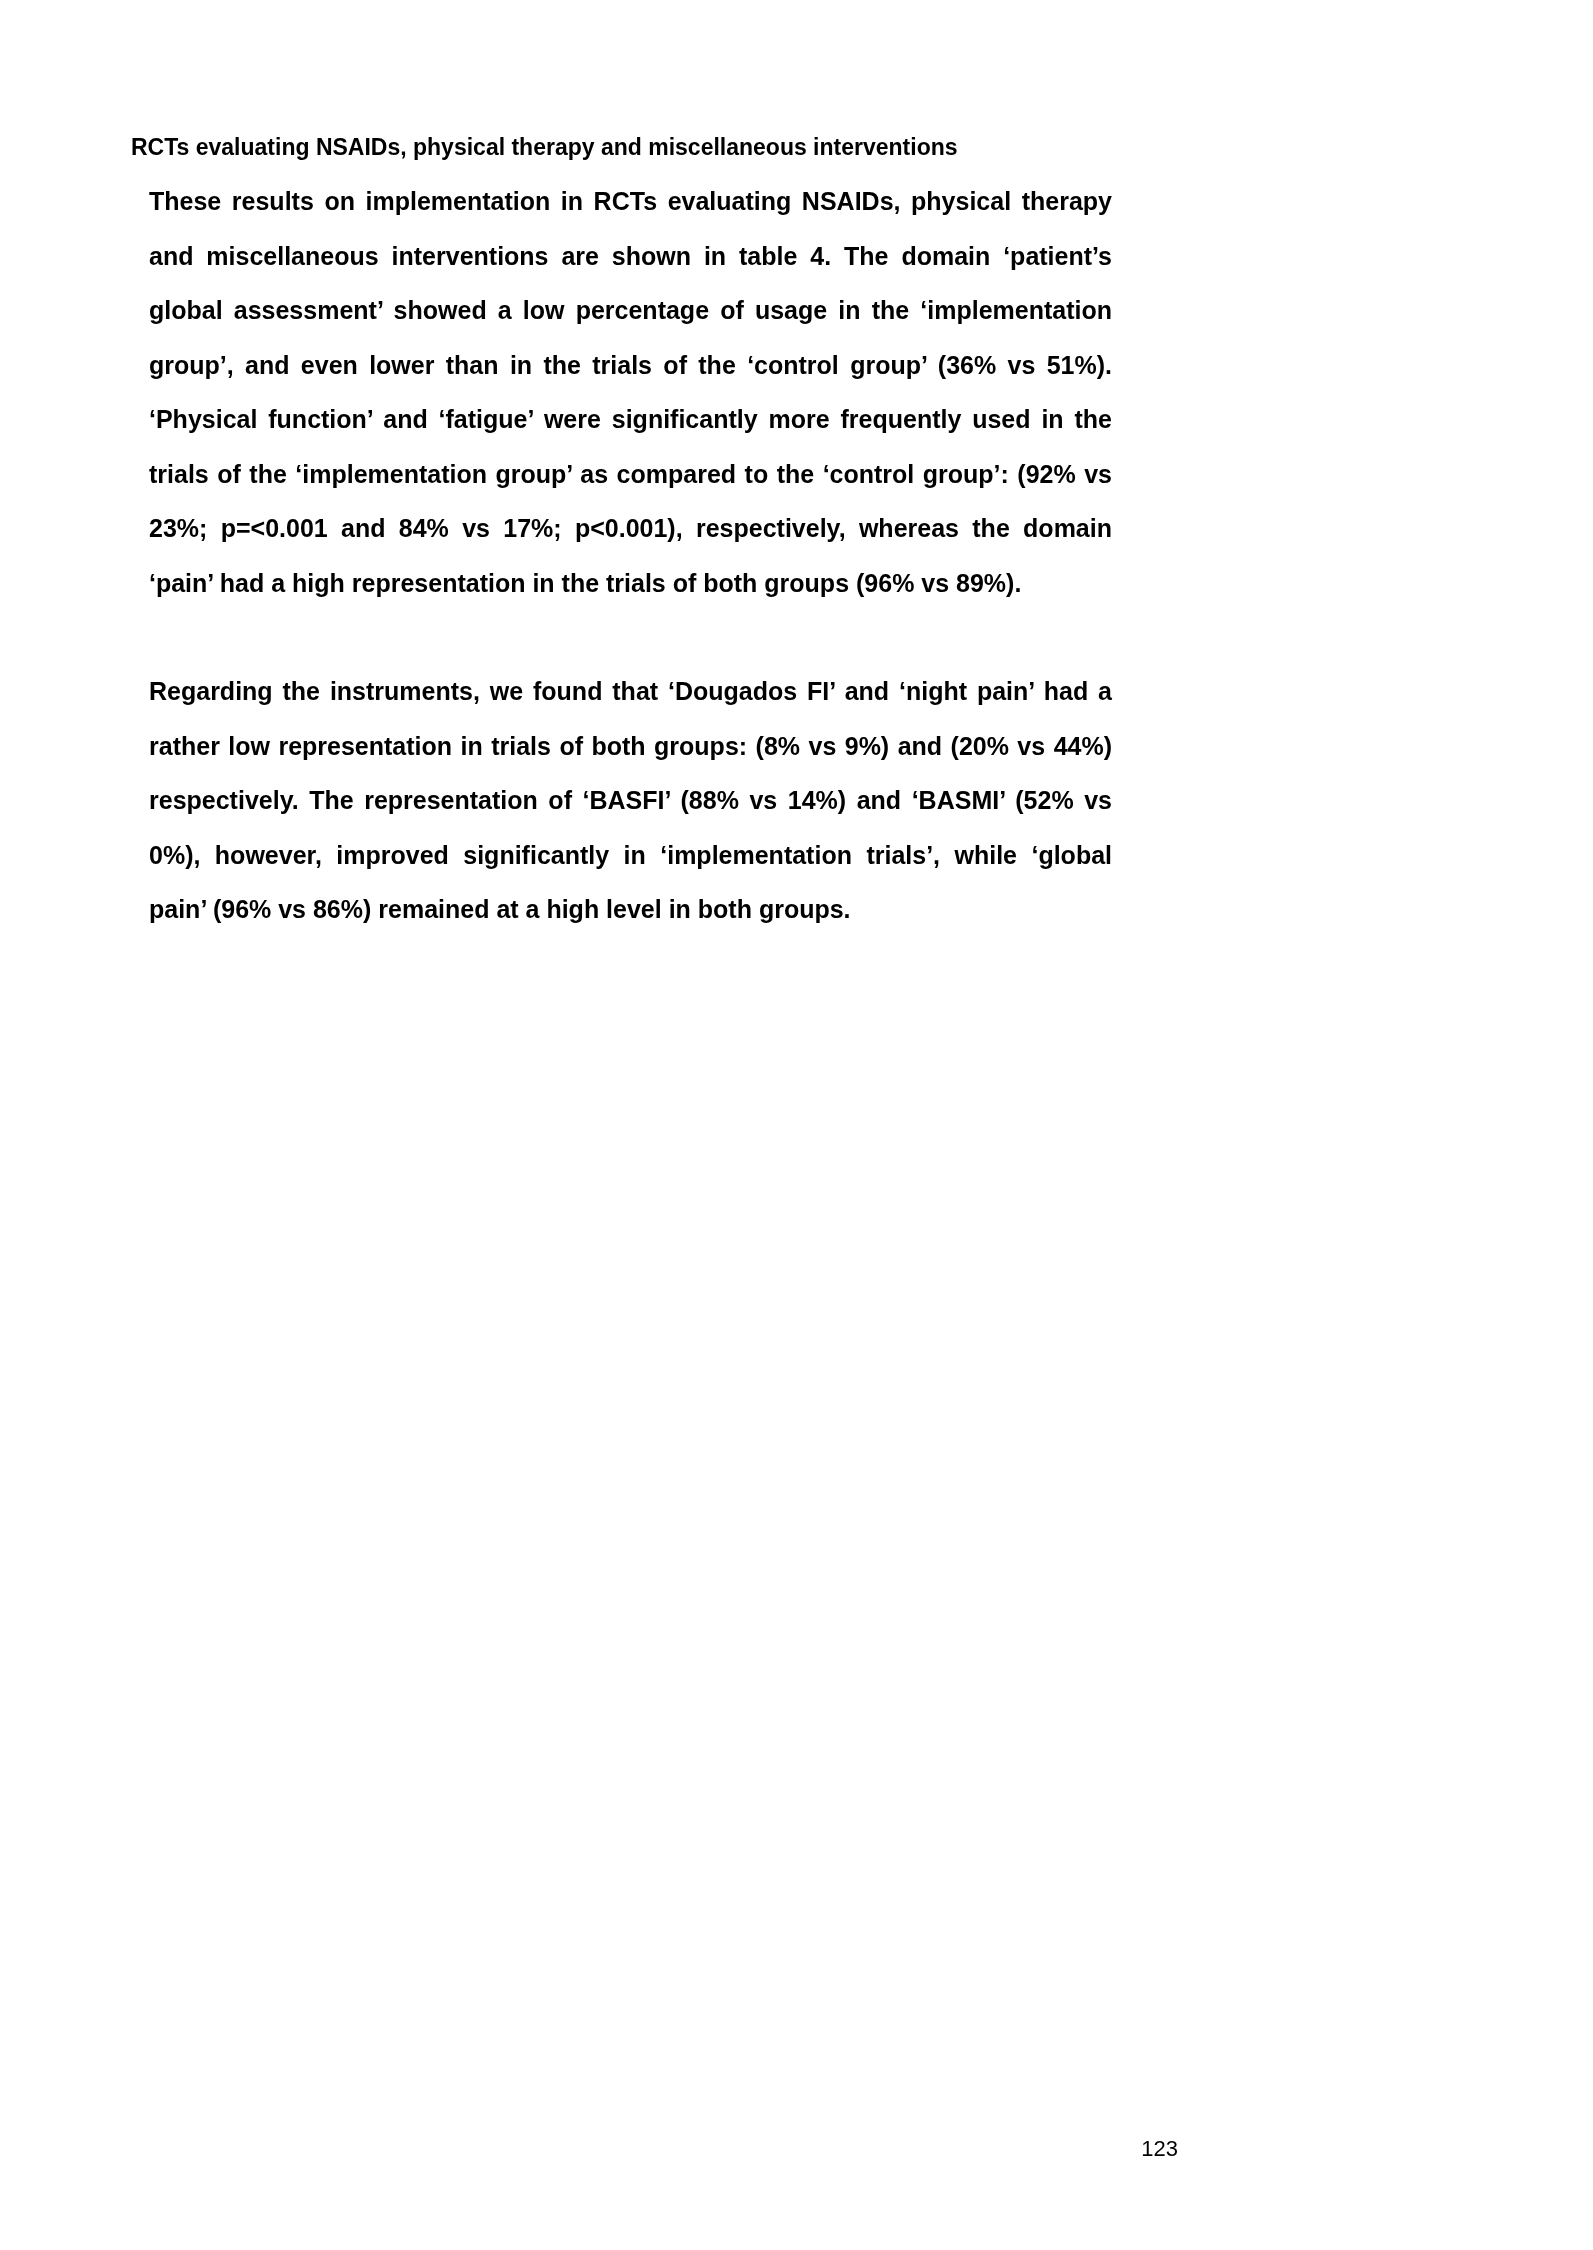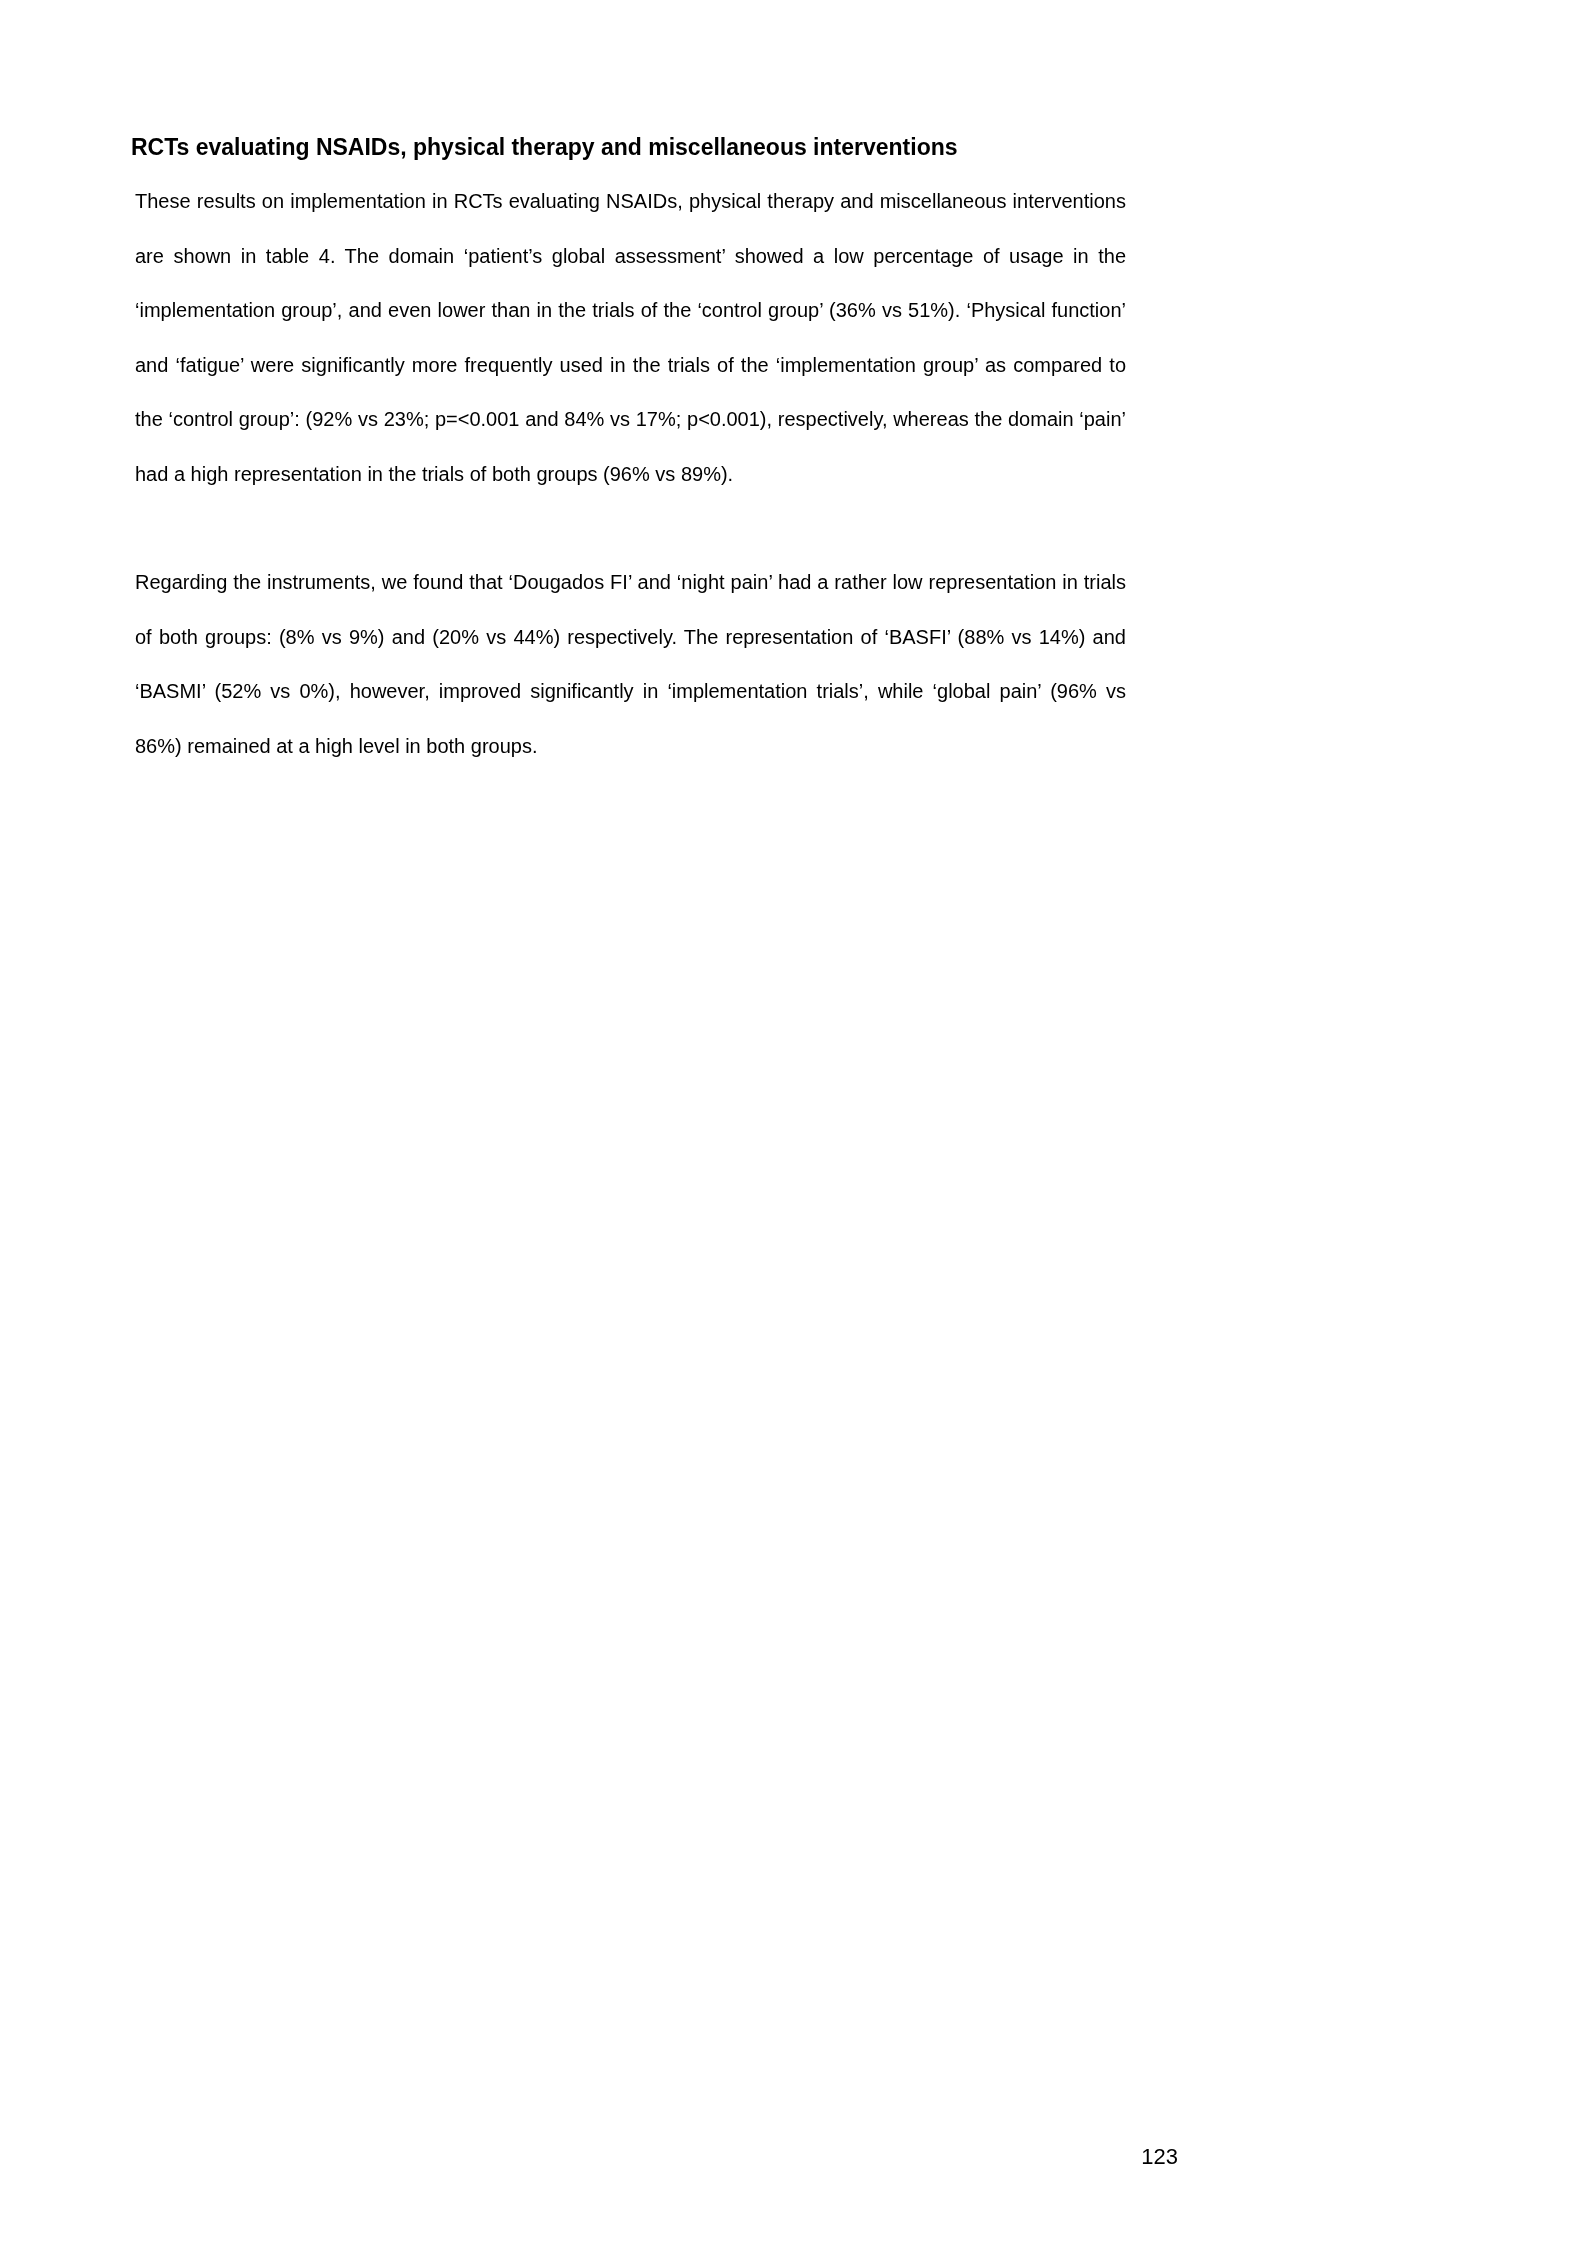--- a/index.html
+++ b/index.html
@@ -28,37 +28,37 @@
     font-size: 23px;
     font-weight: bold;
     line-height: 54px;
     margin: 0;
     text-align: left;
   }
   .heading-2 {
     margin-top: 3px;
   }
   .body-paragraph {
-    font-size: 20px;
-    font-weight: normal;
+    font-size: 25px;
+    font-weight: bold;
     line-height: 54.5px;
-    margin: 4px;
+    margin: 18px;
     text-align: justify;
     text-justify: inter-word;
   }
   .body-paragraph.first {
     margin-top: 0;
   }
   .body-paragraph.spaced {
     margin-top: 54px;
   }
   .page-number {
     position: absolute;
     right: 84px;
-    bottom: 80px;
+    bottom: 88px;
     font-size: 22px;
     font-weight: normal;
     color: #000000;
   }
 </style>
 </head>
 <body>
 
 <div class="page">
   <div class="content">

